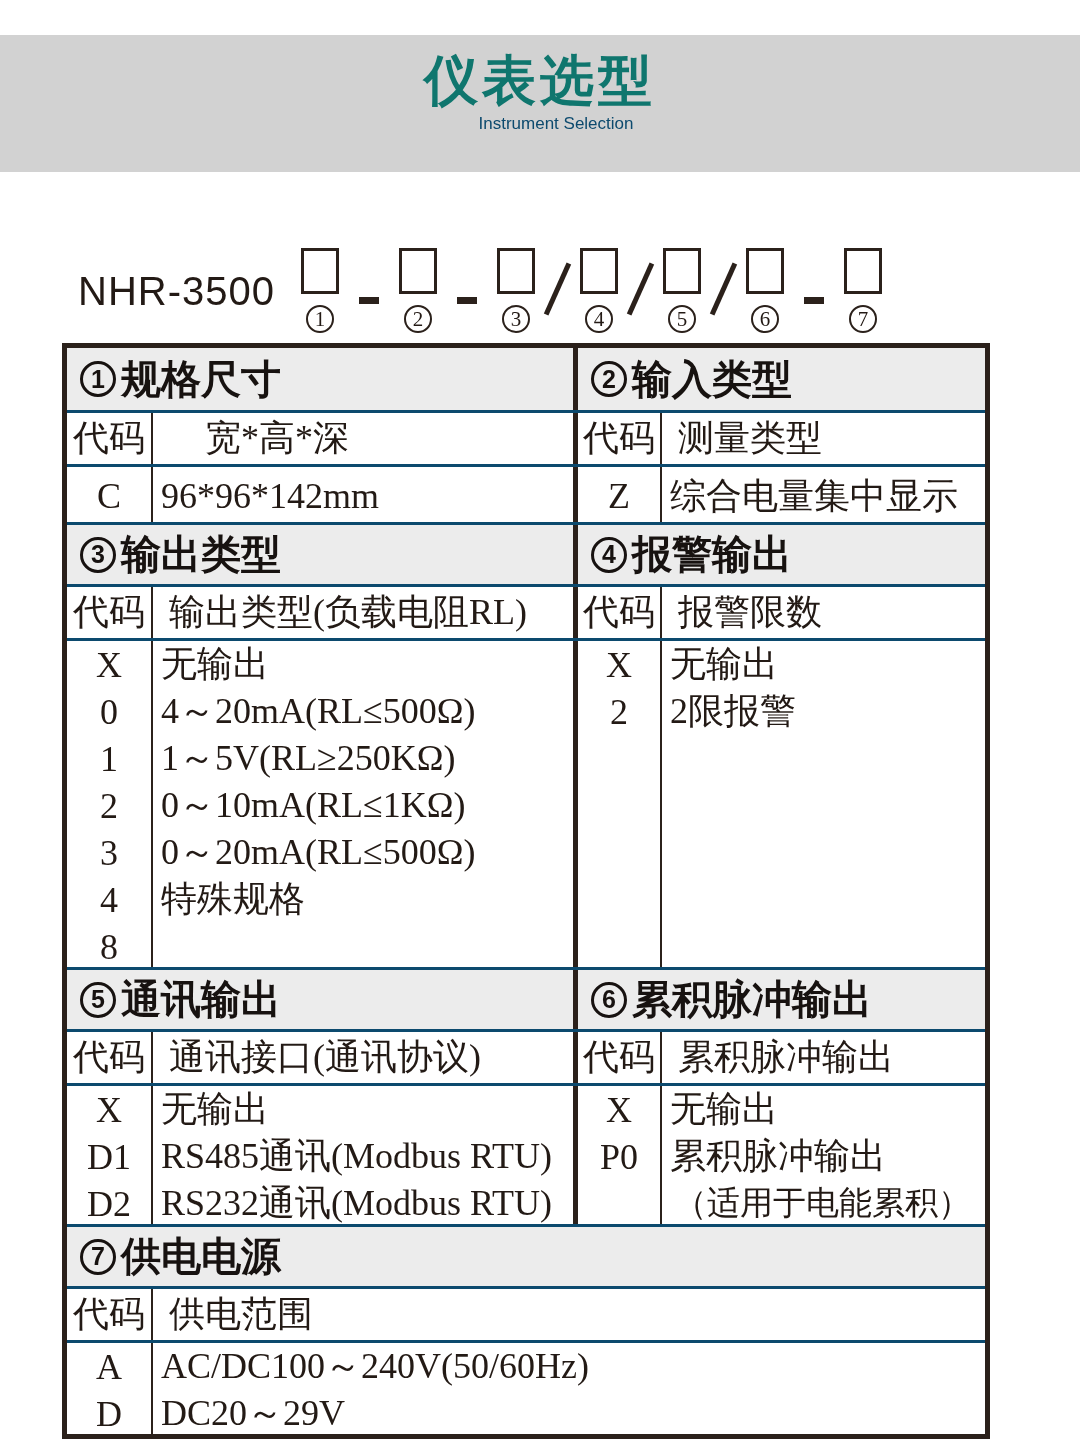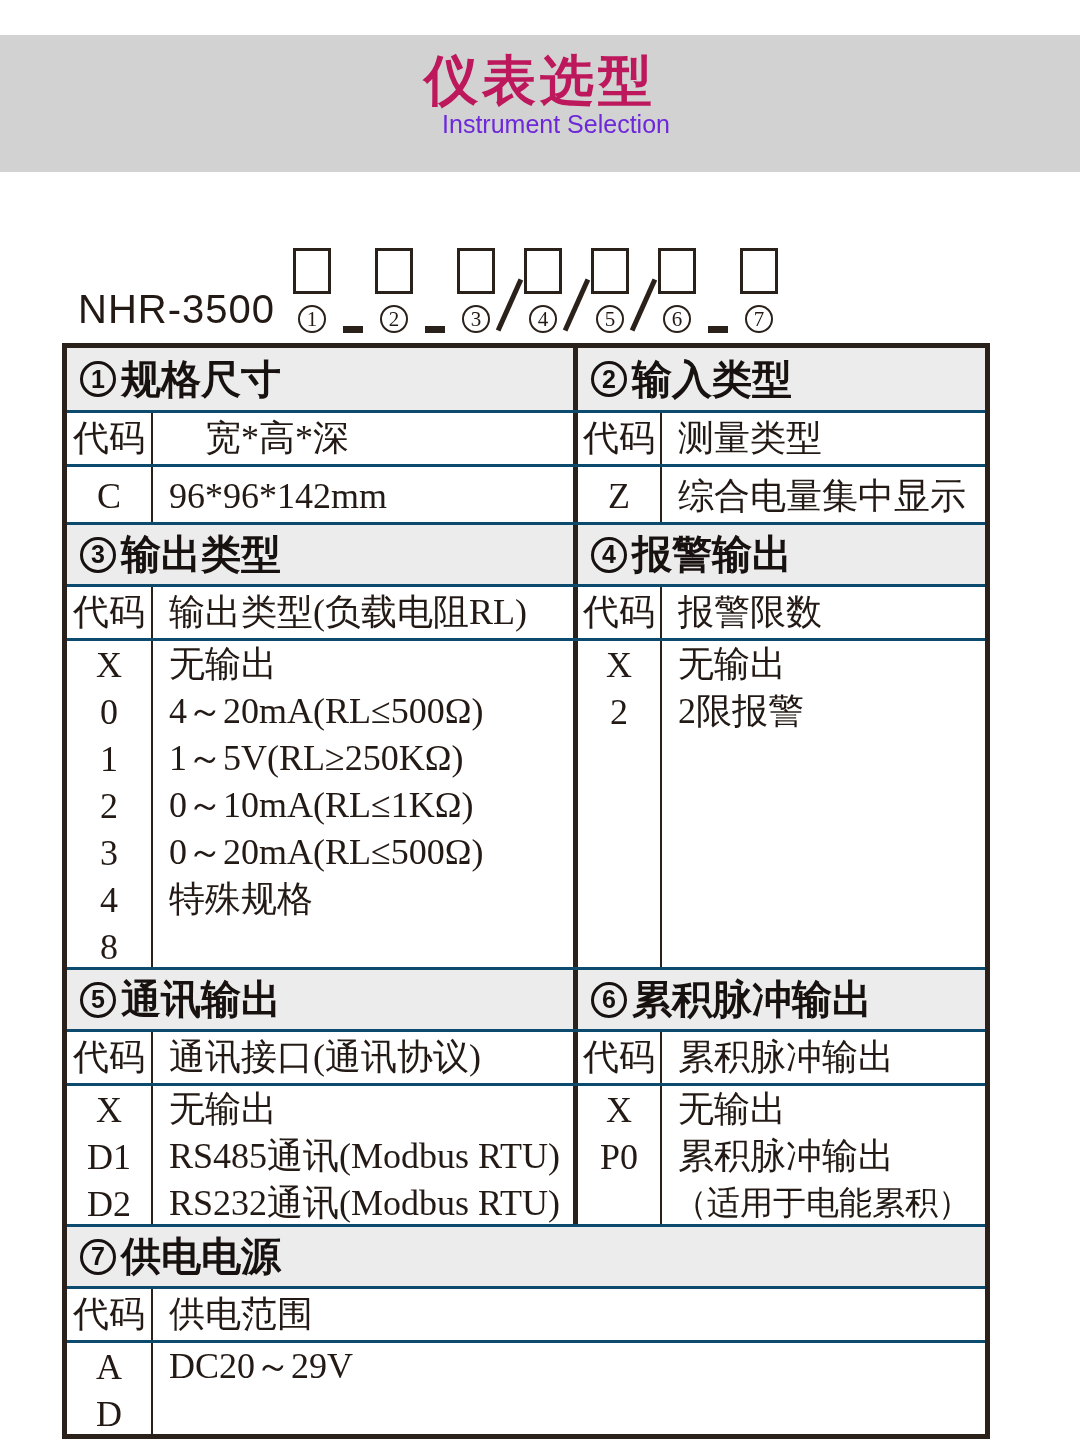--- a/index.html
+++ b/index.html
@@ -7,29 +7,29 @@
     position:relative;width:1080px;height:1451px;background:#ffffff;overflow:hidden;
     font-family:"Liberation Serif","DejaVu Serif",serif;color:#231a15;
   }
   
   .title-band{
     position:absolute;left:0;top:35px;width:1080px;height:137px;
     background:#d2d2d2;text-align:center;
   }
   .title{
     margin-top:16px;font-family:"Liberation Sans","DejaVu Sans",sans-serif;
-    font-weight:bold;font-size:54px;line-height:58px;letter-spacing:4px;color:#be185d;
+    font-weight:bold;font-size:54px;line-height:58px;letter-spacing:4px;color:#0f766e;
   }
   .subtitle{
     font-family:"Liberation Sans","DejaVu Sans",sans-serif;
-    font-size:25px;line-height:28px;color:#6d28d9;margin-top:1px;margin-left:32px;
+    font-size:17px;line-height:28px;color:#0c4a6e;margin-top:1px;margin-left:32px;
   }
   
   .model-line{
-    position:absolute;left:78px;top:248px;display:flex;align-items:flex-end;gap:12px;
+    position:absolute;left:78px;top:248px;display:flex;align-items:center;gap:20px;
   }
   .model-prefix{
     font-family:"Liberation Sans","DejaVu Sans",sans-serif;font-weight:500;
     font-size:40px;line-height:48px;letter-spacing:1px;margin-right:6px;white-space:nowrap;
   }
   .unit{display:flex;flex-direction:column;align-items:center;gap:11px;}
   .slot-box{width:38px;height:46px;border:3px solid #2b211b;box-sizing:border-box;background:#fff;}
   .slot-circle{
     width:28px;height:28px;border:2px solid #2b211b;border-radius:50%;
     display:flex;align-items:center;justify-content:center;
@@ -77,21 +77,21 @@
     width:86px;flex:0 0 auto;border-right:2px solid #2b211b;box-sizing:border-box;
     display:flex;flex-direction:column;
   }
   .data-band .half-r .code-col{width:84px;}
   .data-band .desc-col{flex:1;display:flex;flex-direction:column;overflow:hidden;}
   .cell{
     height:47px;flex:0 0 auto;display:flex;align-items:center;
     font-size:36px;font-weight:500;white-space:nowrap;
   }
   .cell.c{justify-content:center;}
-  .cell.d{padding-left:16px;}
+  .cell.d{padding-left:8px;}
   .cell.tall{height:58px;}
   .cell.tight{font-size:33px;padding-left:12px;}
   .h58{height:58px;}
   .h329{height:329px;}
   .h141{height:141px;}
   .h94{height:94px;}
 </style>
 </head>
 <body>
 
@@ -314,19 +314,20 @@
       </div>
     </div>
 
     <div class="band data-band h94">
       <div class="full-w">
         <div class="code-col">
           <div class="cell c">A</div>
           <div class="cell c">D</div>
         </div>
         <div class="desc-col">
+          <div class="cell d">AC/DC100～240V(50/60Hz)</div>
           <div class="cell d">DC20～29V</div>
         </div>
       </div>
     </div>
 
   </div>
 </div>
 
 </body></html>

